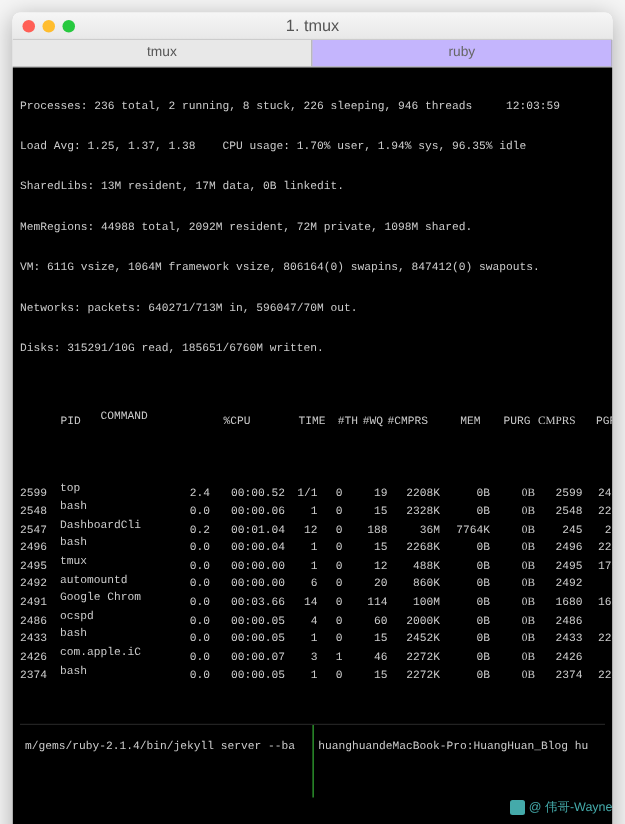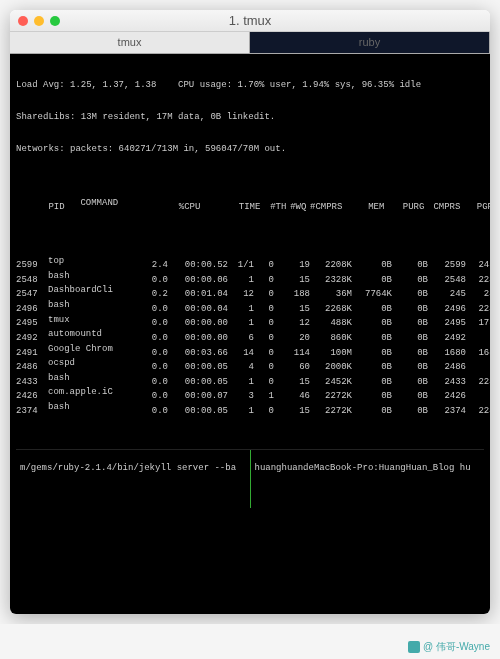--- a/index.html
+++ b/index.html
@@ -7,35 +7,35 @@
 .window { width: 480px; margin: 10px auto; border-radius: 6px; overflow: hidden; box-shadow: 0 4px 20px rgba(0,0,0,0.3); background: #fff; }
 .titlebar { height: 22px; background: linear-gradient(#f6f6f6,#e8e8e8); border-bottom: 1px solid #ccc; display: flex; align-items: center; padding: 0 8px; position: relative; }
 .dots { display: flex; gap: 6px; }
 .dot { width: 10px; height: 10px; border-radius: 50%; }
 .dot.red { background: #ff5f56; }
 .dot.yellow { background: #ffbd2e; }
 .dot.green { background: #27c93f; }
 .wintitle { position: absolute; left: 0; right: 0; text-align: center; color: #555; font-size: 13px; font-family: -apple-system, sans-serif; }
 .tabbar { display: flex; height: 22px; background: #d0d0d0; border-bottom: 1px solid #aaa; font-family: -apple-system, sans-serif; font-size: 11px; }
 .tab { flex: 1; display: flex; align-items: center; justify-content: center; border-right: 1px solid #aaa; color: #555; background: #e8e8e8; }
-.tab.inactive { background: #0f172a; color: #666; }
+.tab.inactive { background: #c4b5fd; color: #666; }
 .term { background: #000; color: #bbb; padding: 4px 6px 0 6px; min-height: 560px; white-space: pre; overflow: hidden; }
 .hdr-line { color: #ccc; }
 .proc-row { color: #ccc; }
 .proc-row span { display: inline-block; }
 .c-pid { width: 32px; }
 .c-cmd { width: 90px; overflow: hidden; }
 .c-cpu { width: 30px; text-align: right; }
 .c-time { width: 60px; text-align: right; padding-left: 14px; }
 .c-th { width: 26px; text-align: right; }
 .c-wq { width: 20px; text-align: right; }
 .c-port { width: 36px; text-align: right; }
 .c-mem { width: 42px; text-align: right; }
 .c-purg { width: 40px; text-align: right; }
-.c-cmprs { width: 36px; text-align: right; }
+.c-cmprs { width: 36px; text-align: right; font-family: Liberation Serif, serif; }
 .c-pgrp { width: 38px; text-align: right; }
 .c-ppid { width: 34px; text-align: right; }
 .split { display: flex; border-top: 1px solid #222; }
 .pane { flex: 1; padding: 2px 4px; color: #ccc; white-space: pre-wrap; word-break: break-all; }
 .pane.left { border-right: 1px solid #3a3; }
 .cursor { background: #3fdf3f; color: #000; display:inline-block; width:6px; }
 .watermark { position: fixed; right: 10px; bottom: 6px; color: #4aa; font-size: 10px; font-family: sans-serif; }
 .wm-icon { display:inline-block; width:12px; height:12px; background:#4aa; border-radius:2px; vertical-align:middle; margin-right:3px; }
 </style>
 </head>
@@ -50,23 +50,27 @@
     </div>
     <div class="wintitle">1. tmux</div>
   </div>
 
   <div class="tabbar">
     <div class="tab">tmux</div>
     <div class="tab inactive">ruby</div>
   </div>
 
   <div class="term">
+    <div class="hdr-line"><span>Processes: 236 total, 2 running, 8 stuck, 226 sleeping, 946 threads</span>     <span>12:03:59</span></div>
     <div class="hdr-line">Load Avg: 1.25, 1.37, 1.38    CPU usage: 1.70% user, 1.94% sys, 96.35% idle</div>
     <div class="hdr-line">SharedLibs: 13M resident, 17M data, 0B linkedit.</div>
+    <div class="hdr-line">MemRegions: 44988 total, 2092M resident, 72M private, 1098M shared.</div>
+    <div class="hdr-line">VM: 611G vsize, 1064M framework vsize, 806164(0) swapins, 847412(0) swapouts.</div>
     <div class="hdr-line">Networks: packets: 640271/713M in, 596047/70M out.</div>
+    <div class="hdr-line">Disks: 315291/10G read, 185651/6760M written.</div>
 
     <div class="proc-row">
       <span class="c-pid">PID</span><span class="c-cmd">COMMAND</span><span class="c-cpu">%CPU</span><span class="c-time">TIME</span><span class="c-th">#TH</span><span class="c-wq">#WQ</span><span class="c-port">#CMPRS</span><span class="c-mem">MEM</span><span class="c-purg">PURG</span><span class="c-cmprs">CMPRS</span><span class="c-pgrp">PGRP</span>
     </div>
 
     <div id="proc-list"><div class="proc-row"><span class="c-pid">2599</span><span class="c-cmd">top</span><span class="c-cpu">2.4</span><span class="c-time">00:00.52</span><span class="c-th">1/1</span><span class="c-wq">0</span><span class="c-port">19</span><span class="c-mem">2208K</span><span class="c-purg">0B</span><span class="c-cmprs">0B</span><span class="c-pgrp">2599</span><span class="c-ppid">2433</span></div><div class="proc-row"><span class="c-pid">2548</span><span class="c-cmd">bash</span><span class="c-cpu">0.0</span><span class="c-time">00:00.06</span><span class="c-th">1</span><span class="c-wq">0</span><span class="c-port">15</span><span class="c-mem">2328K</span><span class="c-purg">0B</span><span class="c-cmprs">0B</span><span class="c-pgrp">2548</span><span class="c-ppid">2249</span></div><div class="proc-row"><span class="c-pid">2547</span><span class="c-cmd">DashboardCli</span><span class="c-cpu">0.2</span><span class="c-time">00:01.04</span><span class="c-th">12</span><span class="c-wq">0</span><span class="c-port">188</span><span class="c-mem">36M</span><span class="c-purg">7764K</span><span class="c-cmprs">0B</span><span class="c-pgrp">245</span><span class="c-ppid">245</span></div><div class="proc-row"><span class="c-pid">2496</span><span class="c-cmd">bash</span><span class="c-cpu">0.0</span><span class="c-time">00:00.04</span><span class="c-th">1</span><span class="c-wq">0</span><span class="c-port">15</span><span class="c-mem">2268K</span><span class="c-purg">0B</span><span class="c-cmprs">0B</span><span class="c-pgrp">2496</span><span class="c-ppid">2249</span></div><div class="proc-row"><span class="c-pid">2495</span><span class="c-cmd">tmux</span><span class="c-cpu">0.0</span><span class="c-time">00:00.00</span><span class="c-th">1</span><span class="c-wq">0</span><span class="c-port">12</span><span class="c-mem">488K</span><span class="c-purg">0B</span><span class="c-cmprs">0B</span><span class="c-pgrp">2495</span><span class="c-ppid">1758</span></div><div class="proc-row"><span class="c-pid">2492</span><span class="c-cmd">automountd</span><span class="c-cpu">0.0</span><span class="c-time">00:00.00</span><span class="c-th">6</span><span class="c-wq">0</span><span class="c-port">20</span><span class="c-mem">860K</span><span class="c-purg">0B</span><span class="c-cmprs">0B</span><span class="c-pgrp">2492</span><span class="c-ppid">1</span></div><div class="proc-row"><span class="c-pid">2491</span><span class="c-cmd">Google Chrom</span><span class="c-cpu">0.0</span><span class="c-time">00:03.66</span><span class="c-th">14</span><span class="c-wq">0</span><span class="c-port">114</span><span class="c-mem">100M</span><span class="c-purg">0B</span><span class="c-cmprs">0B</span><span class="c-pgrp">1680</span><span class="c-ppid">1680</span></div><div class="proc-row"><span class="c-pid">2486</span><span class="c-cmd">ocspd</span><span class="c-cpu">0.0</span><span class="c-time">00:00.05</span><span class="c-th">4</span><span class="c-wq">0</span><span class="c-port">60</span><span class="c-mem">2000K</span><span class="c-purg">0B</span><span class="c-cmprs">0B</span><span class="c-pgrp">2486</span><span class="c-ppid">1</span></div><div class="proc-row"><span class="c-pid">2433</span><span class="c-cmd">bash</span><span class="c-cpu">0.0</span><span class="c-time">00:00.05</span><span class="c-th">1</span><span class="c-wq">0</span><span class="c-port">15</span><span class="c-mem">2452K</span><span class="c-purg">0B</span><span class="c-cmprs">0B</span><span class="c-pgrp">2433</span><span class="c-ppid">2249</span></div><div class="proc-row"><span class="c-pid">2426</span><span class="c-cmd">com.apple.iC</span><span class="c-cpu">0.0</span><span class="c-time">00:00.07</span><span class="c-th">3</span><span class="c-wq">1</span><span class="c-port">46</span><span class="c-mem">2272K</span><span class="c-purg">0B</span><span class="c-cmprs">0B</span><span class="c-pgrp">2426</span><span class="c-ppid">1</span></div><div class="proc-row"><span class="c-pid">2374</span><span class="c-cmd">bash</span><span class="c-cpu">0.0</span><span class="c-time">00:00.05</span><span class="c-th">1</span><span class="c-wq">0</span><span class="c-port">15</span><span class="c-mem">2272K</span><span class="c-purg">0B</span><span class="c-cmprs">0B</span><span class="c-pgrp">2374</span><span class="c-ppid">2249</span></div></div>
 
     <div class="split">
       <div class="pane left">
 <div>m/gems/ruby-2.1.4/bin/jekyll server --ba</div>

